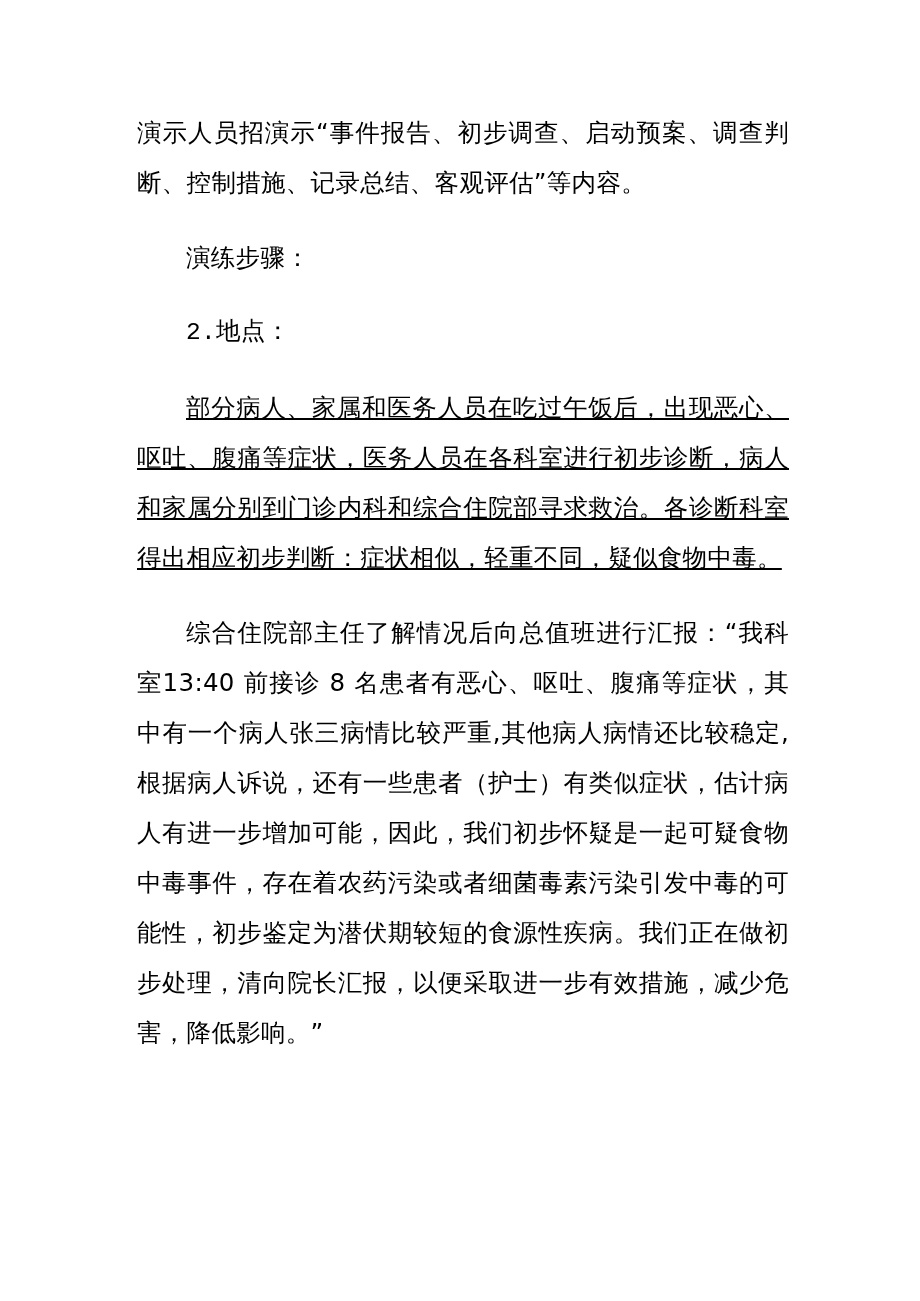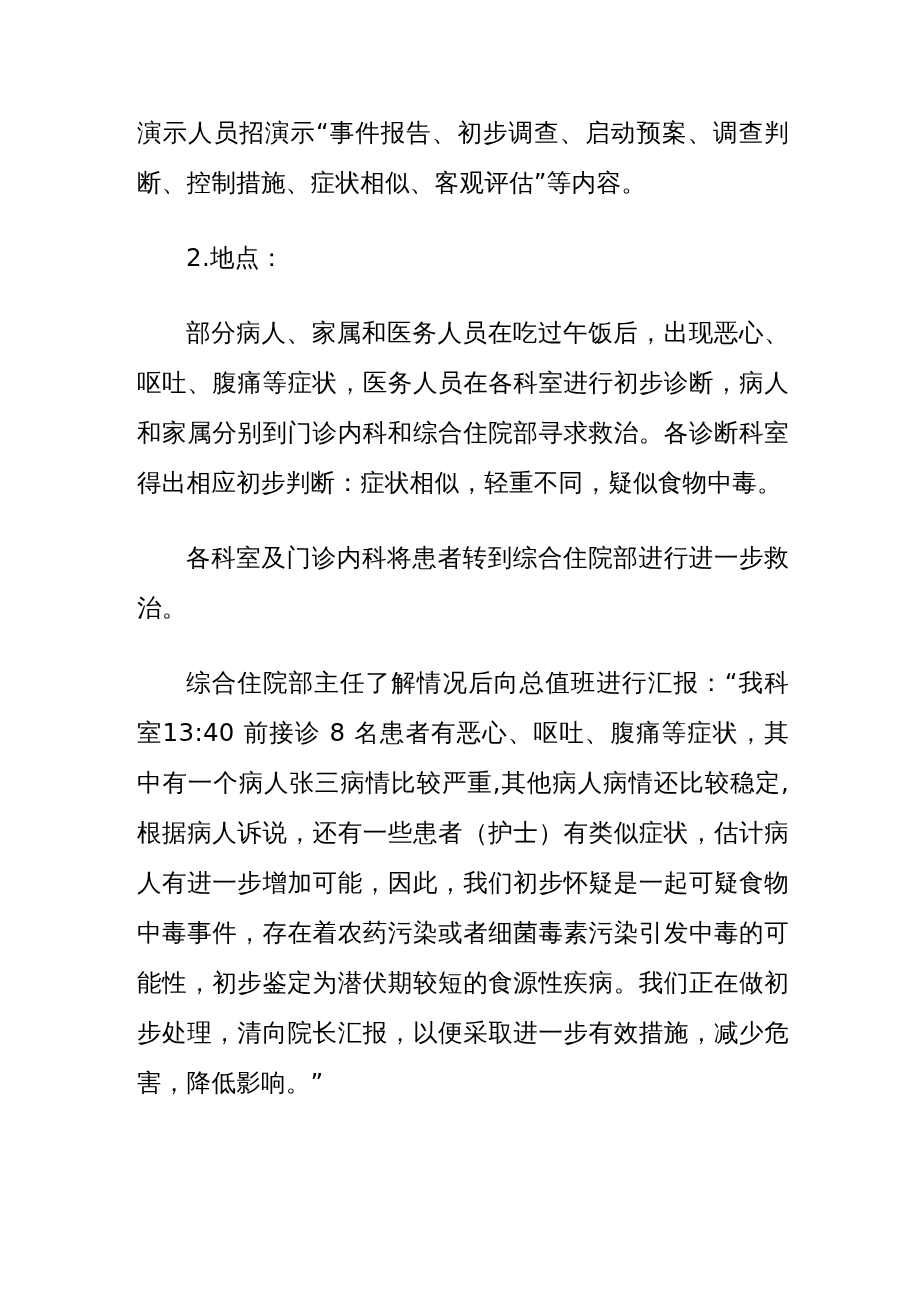--- a/index.html
+++ b/index.html
@@ -29,34 +29,34 @@
       text-align: justify;
       text-justify: inter-character;
       word-break: break-all;
     }
     .indent {
       text-indent: 49px;
     }
     .p-intro { margin-bottom: 25px; }
     .p-steps { margin-bottom: 25px; }
     .p-time { margin-bottom: 25px; }
-    .p-place { margin-bottom: 25px; }
+    .p-place { margin-bottom: 25px; font-family: Liberation Mono, monospace; }
     .p-scene { margin-bottom: 25px; }
-    .p-symptoms { margin-bottom: 25px; }
+    .p-symptoms { margin-bottom: 25px; text-decoration: underline; }
     .p-transfer { margin-bottom: 25px; }
   </style>
 </head>
 <body>
 
 <div class="page">
-  <p class="para p-intro">演示人员招演示“事件报告、初步调查、启动预案、调查判断、控制措施、症状相似、客观评估”等内容。</p>
+  <p class="para p-intro">演示人员招演示“事件报告、初步调查、启动预案、调查判断、控制措施、记录总结、客观评估”等内容。</p>
 
+  <p class="para indent p-steps">演练步骤：</p>
 
 
   <p class="para indent p-place">2.地点：</p>
 
 
   <p class="para indent p-symptoms">部分病人、家属和医务人员在吃过午饭后，出现恶心、呕吐、腹痛等症状，医务人员在各科室进行初步诊断，病人和家属分别到门诊内科和综合住院部寻求救治。各诊断科室得出相应初步判断：症状相似，轻重不同，疑似食物中毒。</p>
 
-  <p class="para indent p-transfer">各科室及门诊内科将患者转到综合住院部进行进一步救治。</p>
 
   <p class="para indent p-report">综合住院部主任了解情况后向总值班进行汇报：“我科室13:40 前接诊 8 名患者有恶心、呕吐、腹痛等症状，其中有一个病人张三病情比较严重,其他病人病情还比较稳定,根据病人诉说，还有一些患者（护士）有类似症状，估计病人有进一步增加可能，因此，我们初步怀疑是一起可疑食物中毒事件，存在着农药污染或者细菌毒素污染引发中毒的可能性，初步鉴定为潜伏期较短的食源性疾病。我们正在做初步处理，清向院长汇报，以便采取进一步有效措施，减少危害，降低影响。”</p>
 </div>
 
 </body></html>

